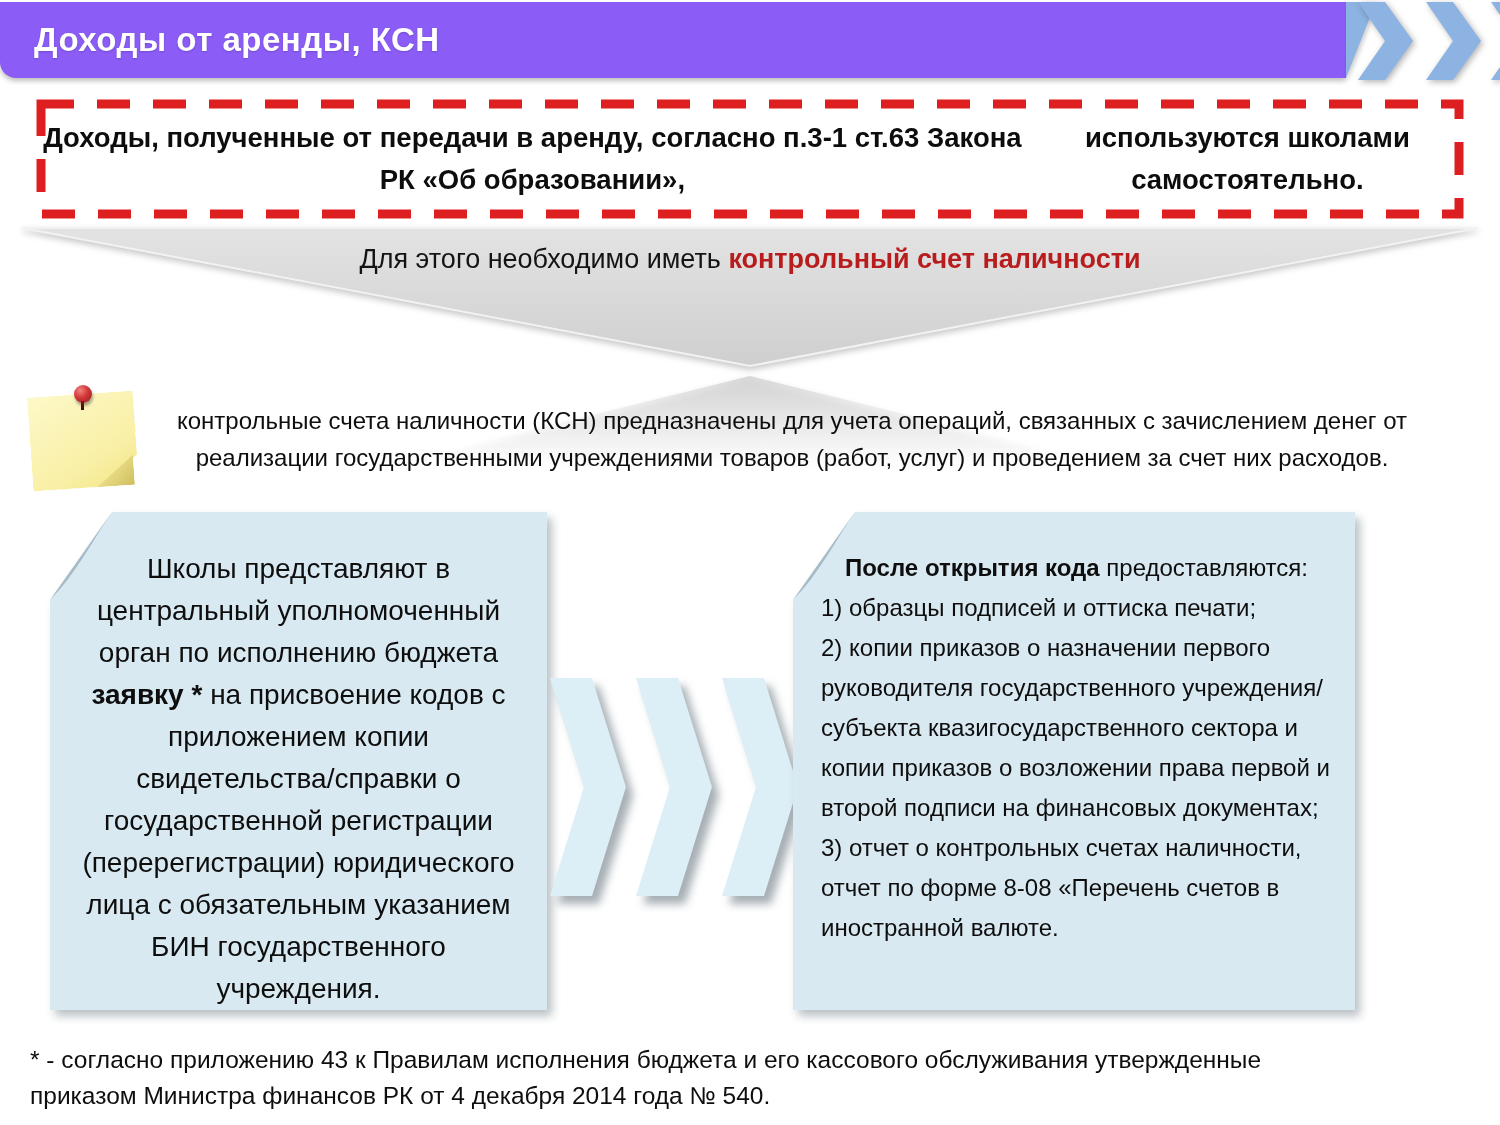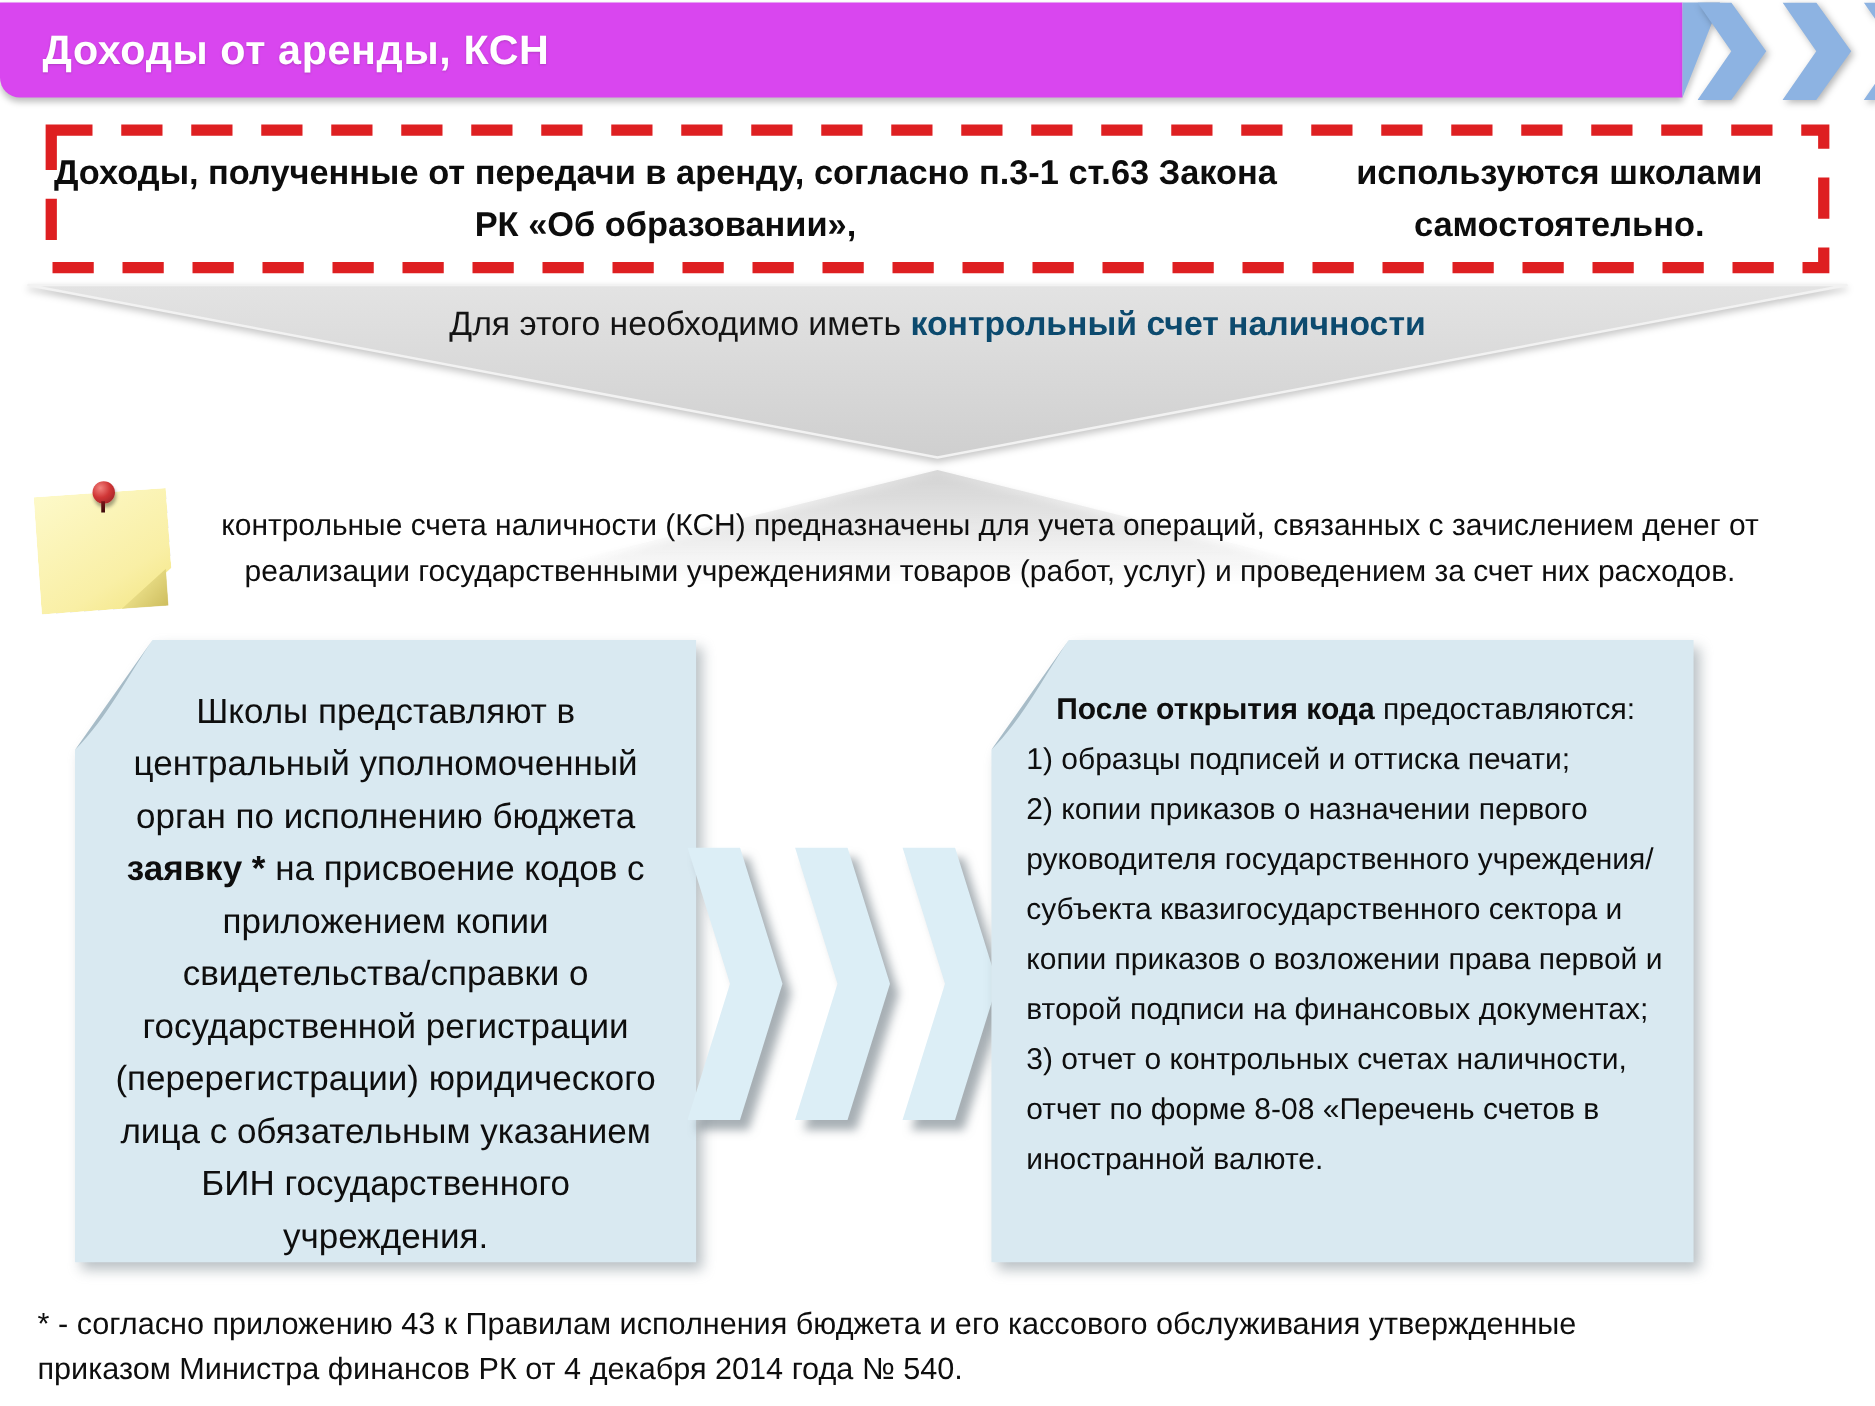--- a/index.html
+++ b/index.html
@@ -4,21 +4,21 @@
 <style>
   html,body{margin:0;padding:0;background:#ffffff;}
   .slide{
     position:relative;width:1500px;height:1125px;overflow:hidden;
     background:#ffffff;font-family:"Liberation Sans", sans-serif;color:#111;
   }
 
   
   .topbar{
     position:absolute;left:0;top:2px;width:1346px;height:76px;
-    background:#d946ef;border-radius:0 0 0 16px;
+    background:#8b5cf6;border-radius:0 0 0 16px;
     box-shadow:0 3px 5px rgba(0,0,0,.25);
     display:flex;align-items:center;
   }
   .topbar-slant{
     position:absolute;left:1346px;top:2px;width:0;height:0;
     border-top:76px solid #8DB3E2;border-right:30px solid transparent;
     filter:drop-shadow(2px 2px 2px rgba(0,0,0,.2));
   }
   .topbar h1{
     margin:0 0 0 34px;font-size:33px;font-weight:700;color:#ffffff;
@@ -36,21 +36,21 @@
   }
   .banner-line{font-size:27.5px;font-weight:700;line-height:42px;text-align:center;color:#0d0d0d;}
 
   
   .funnel{position:absolute;left:0;top:224px;width:1500px;height:240px;}
   .funnel svg{position:absolute;inset:0;filter:drop-shadow(0 3px 3px rgba(0,0,0,.22));}
   .funnel-caption{
     position:absolute;left:0;top:18px;width:100%;text-align:center;
     font-size:27px;line-height:34px;color:#141414;
   }
-  .funnel-caption .green{color:#0c4a6e;font-weight:700;}
+  .funnel-caption .green{color:#b91c1c;font-weight:700;}
 
   
   .sticky{position:absolute;left:30px;top:394px;width:106px;height:94px;}
   .sticky .paper{
     position:absolute;inset:0;transform:rotate(-4deg);
     background:linear-gradient(150deg,#fdf9c9 0%,#f9efa5 68%,#f3e583 100%);
     box-shadow:3px 4px 6px rgba(0,0,0,.28);
     clip-path:polygon(0 0,100% 0,100% calc(100% - 30px),calc(100% - 38px) 100%,0 100%);
   }
   .sticky .flap{
@@ -70,21 +70,21 @@
   }
 
   .note-text{position:absolute;left:147px;top:402px;width:1290px;}
   .note-line{font-size:24px;line-height:37px;text-align:center;color:#0e0e0e;}
 
   
   .panel{position:absolute;}
   .panel > svg{position:absolute;left:0;top:0;filter:drop-shadow(5px 6px 5px rgba(100,115,125,.45));}
   .panel-text{position:absolute;inset:0;}
 
-  .left-panel{left:60px;top:512px;width:497px;height:498px;}
+  .left-panel{left:50px;top:512px;width:497px;height:498px;}
   .left-panel .panel-text{
     padding:36px 26px 0 26px;font-size:28px;line-height:42px;text-align:center;color:#0e0e0e;
   }
   .left-panel b{font-weight:700;}
 
   .right-panel{left:793px;top:512px;width:562px;height:498px;}
   .right-panel .panel-text{
     padding:36px 20px 0 28px;font-size:24px;line-height:40px;text-align:left;color:#0e0e0e;
   }
   .rp-intro{text-indent:24px;}

